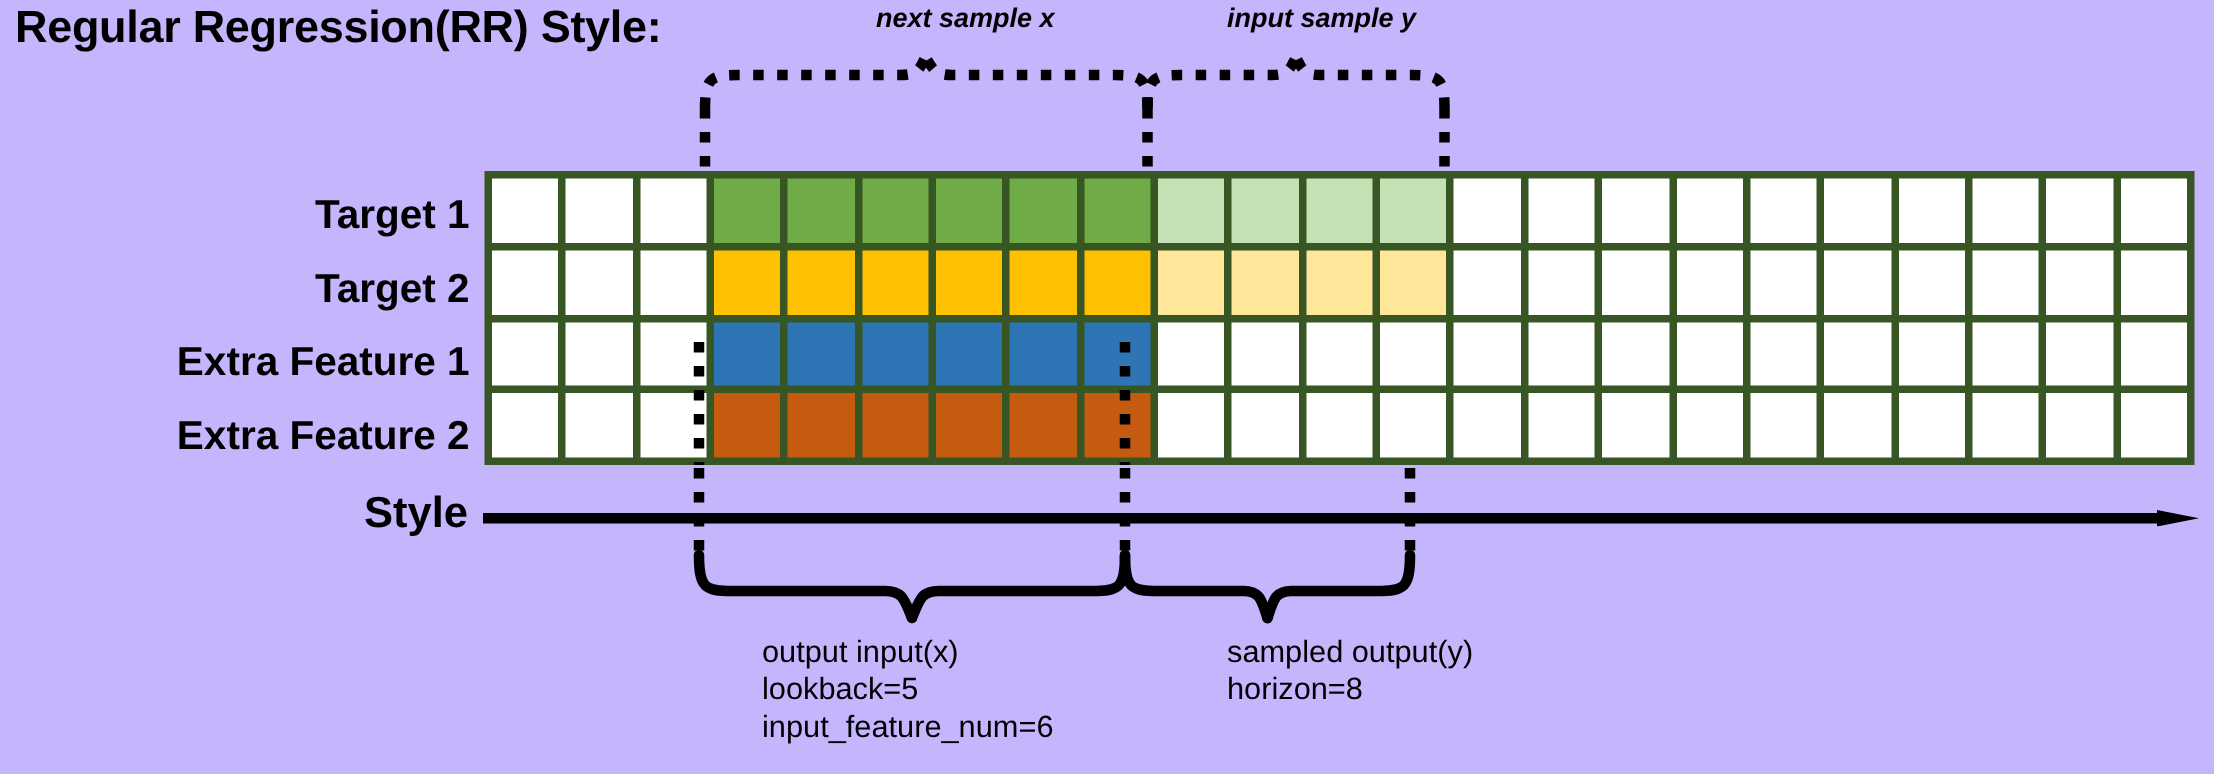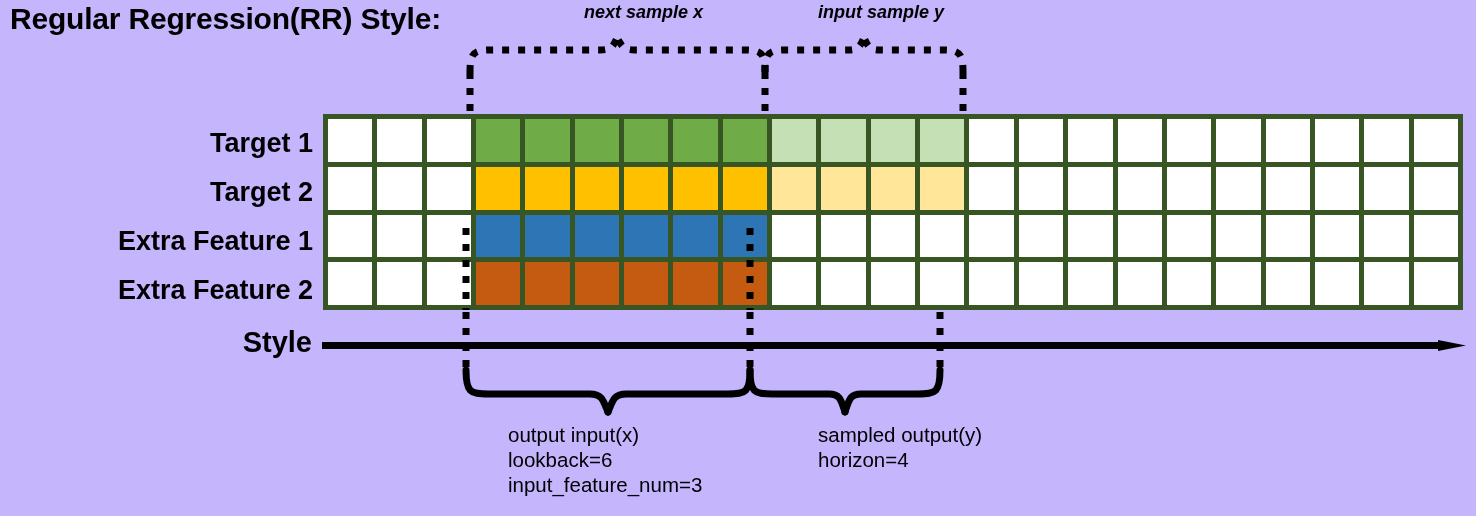--- a/index.html
+++ b/index.html
@@ -263,21 +263,21 @@
       <path d="M750,370 C750,392 754,394 772,394 L829,394 C840,394 841,400 845,412"></path>
       <path d="M940,370 C940,392 936,394 918,394 L861,394 C850,394 849,400 845,412"></path>
     </g>
   </svg>
 
   <div class="top-caption" style="left:584px; top:2px;">next sample x</div>
   <div class="top-caption" style="left:818px; top:2px;">input sample y</div>
 
   <div class="bottom-block" style="left:508px; top:422px;">
     <div>output input(x)</div>
-    <div>lookback=6</div>
-    <div>input_feature_num=3</div>
+    <div>lookback=5</div>
+    <div>input_feature_num=6</div>
   </div>
   <div class="bottom-block" style="left:773px; top:422px;margin-left:45px;">
     <div>sampled output(y)</div>
-    <div>horizon=4</div>
+    <div>horizon=8</div>
   </div>
 
 </div>
 
 </body></html>

